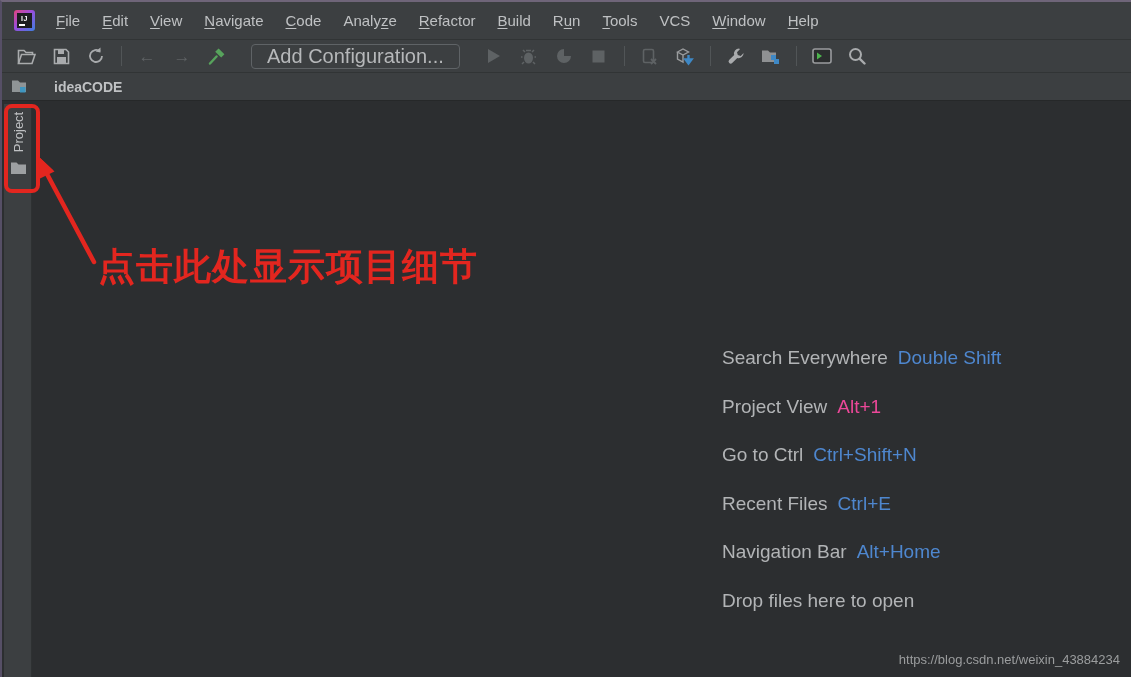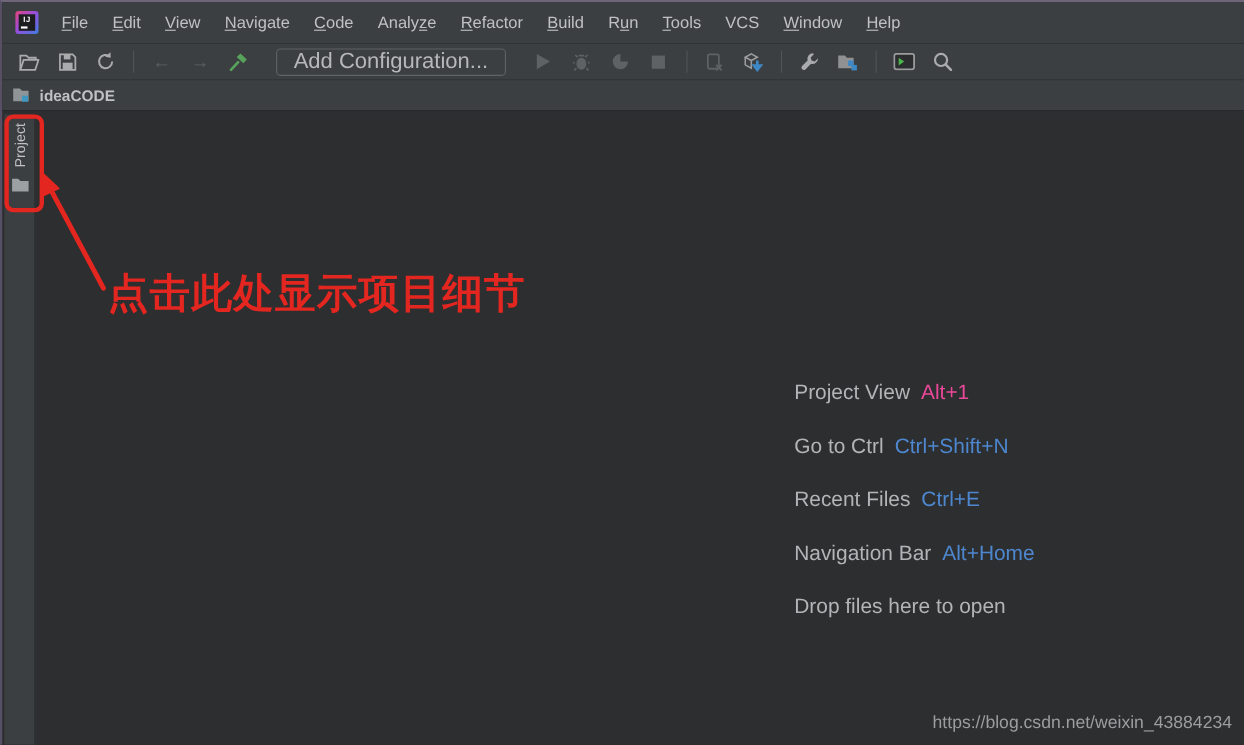--- a/index.html
+++ b/index.html
@@ -46,21 +46,21 @@
   .tsep { width:1px; height:20px; background:#515557; flex:0 0 auto; }
   .arrow-glyph { font-size:17px; line-height:1; }
   .add-config {
     height:25px; line-height:23px; border:1px solid #5f6366; border-radius:4px;
     padding:0 15px; color:#b6b8ba; font-size:20px; background:transparent; margin:0 9px;
     font-family:"Liberation Sans", sans-serif;
   }
 
   .navbar {
     height:28px; background:#3c3f41; border-bottom:1px solid #262829;
-    display:flex; align-items:center; padding-left:9px; gap:7px;
+    display:flex; align-items:center; padding-left:9px; gap:25px;
   }
   .navbar .crumb { color:#bfc1c3; font-size:14px; font-weight:bold; }
 
   
   .main { position:absolute; left:2px; right:0; top:102px; bottom:0; background:#2c2e30; }
   .stripe {
     position:absolute; left:0; top:0; bottom:0; width:28px;
     background:#3c3f41; border-right:1px solid #2e3132;
   }
   .project-tab { position:absolute; left:0; top:0; width:28px; height:80px; cursor:pointer; }
@@ -83,21 +83,21 @@
   }
 
   
   .shortcuts { position:absolute; left:718px; top:243px; }
   .sc-row { height:22px; margin-bottom:26.6px; font-size:19px; white-space:nowrap; }
   .sc-label { color:#b2b4b6; }
   .sc-keys { color:#4e87cf; margin-left:10px; }
 
   .watermark {
     position:absolute; right:11px; bottom:10px;
-    color:#9b9d9e; font-size:16px;
+    color:#9b9d9e; font-size:13px;
   }
 </style>
 </head>
 <body>
 
 <div class="menubar">
   <div class="logo">
     <div class="logo-inner">IJ</div>
   </div>
   <div style="display:flex;justify-content:center;">
@@ -238,20 +238,21 @@
     <svg width="200" height="200" viewBox="0 0 200 200">
       <line x1="90" y1="158" x2="43" y2="70" stroke="currentColor" stroke-width="4.5" stroke-linecap="round"></line>
       <polygon points="34,52 49.5,66.4 37.1,73.0" fill="currentColor"></polygon>
       <polygon points="34,52 50.5,67.5 36,74.5" fill="currentColor"></polygon>
     </svg>
   </div>
 
   <div class="ann-text ann-red" style="color: rgb(227, 38, 31); border-color: rgb(227, 38, 31);">点击此处显示项目细节</div>
 
   <div class="shortcuts">
+      <div class="sc-row"><span class="sc-label">Search Everywhere</span><span class="sc-keys" style="color: rgb(78, 135, 207);">Double Shift</span></div>
       <div class="sc-row"><span class="sc-label">Project View</span><span class="sc-keys" style="color: #ec4899;">Alt+1</span></div>
       <div class="sc-row"><span class="sc-label">Go to Ctrl</span><span class="sc-keys" style="color: rgb(78, 135, 207);">Ctrl+Shift+N</span></div>
       <div class="sc-row"><span class="sc-label">Recent Files</span><span class="sc-keys" style="color: rgb(78, 135, 207);">Ctrl+E</span></div>
       <div class="sc-row"><span class="sc-label">Navigation Bar</span><span class="sc-keys" style="color: rgb(78, 135, 207);">Alt+Home</span></div>
       <div class="sc-row"><span class="sc-label">Drop files here to open</span></div>
     </div>
 
   <div class="watermark">https://blog.csdn.net/weixin_43884234</div>
 </div>
 

